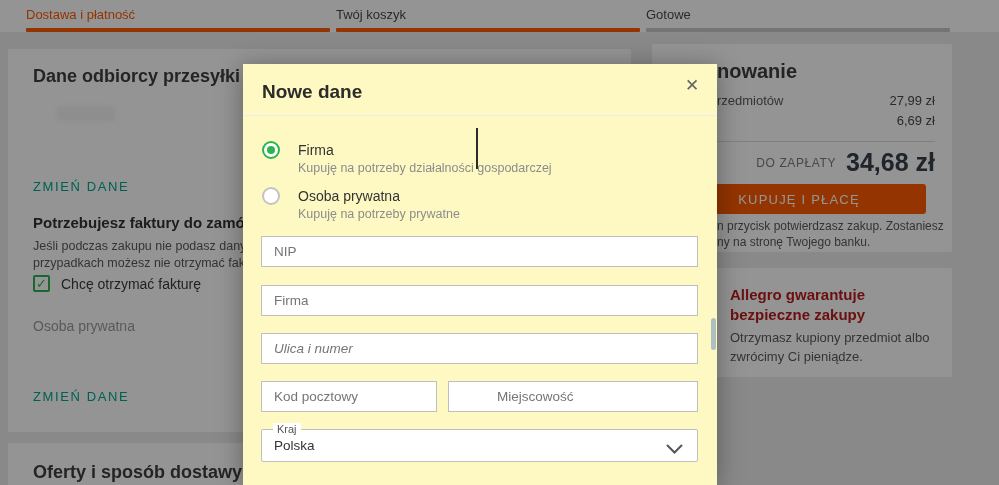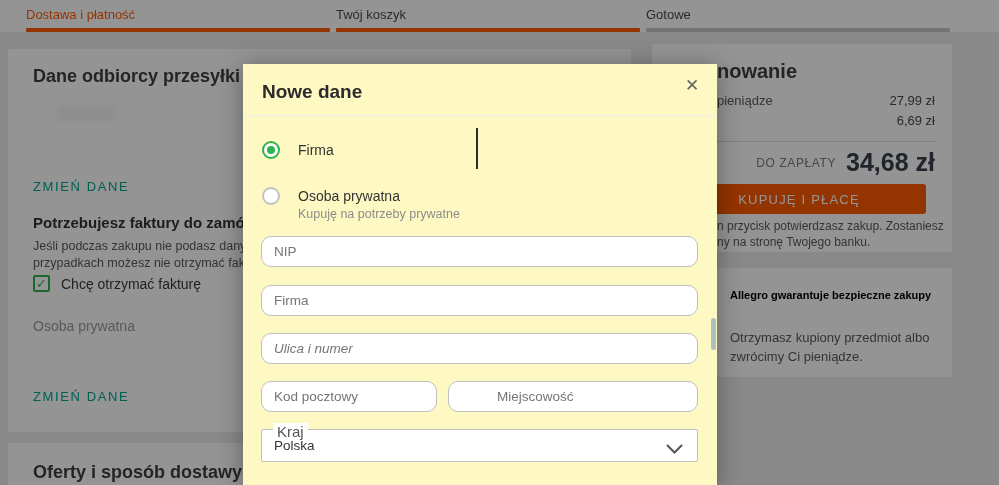--- a/index.html
+++ b/index.html
@@ -43,52 +43,52 @@
   .sum-v1   { position:absolute; right:17px; top:49px; font-size:13px; color:#4a4a4a; }
   .sum-v2   { position:absolute; right:17px; top:69px; font-size:13px; color:#4a4a4a; }
   .sum-div  { position:absolute; left:20px; right:17px; top:97px; border-top:1px solid #dcdcdc; }
   .total-row { position:absolute; right:17px; top:104px; display:flex; align-items:center; gap:10px; }
   .total-lbl { font-size:12px; color:#7c7c7c; letter-spacing:0.6px; }
   .total-amt { font-size:25px; font-weight:bold; color:#37404a; }
   .buy-btn { position:absolute; left:20px; right:26px; top:140px; height:30px;
              background:#ff5a00; border:none; border-radius:3px; color:#ffffff;
              font-family:inherit; font-size:13px; letter-spacing:1.2px; cursor:pointer; }
   .buy-note { position:absolute; left:65px; top:174px; font-size:12px; color:#5a5a5a; line-height:16px; white-space:nowrap; }
-  .guar-title { position:absolute; left:78px; top:17px; width:215px; font-size:11px; font-weight:bold;
-                color:#000000; line-height:20px; }
+  .guar-title { position:absolute; left:78px; top:17px; width:215px; font-size:15px; font-weight:bold;
+                color:#b91c1c; line-height:20px; }
   .guar-body  { position:absolute; left:78px; top:60px; width:215px; font-size:13px; color:#5a5a5a; line-height:19px; }
   .overlay { position:absolute; inset:0; background:rgba(0,0,0,0.42); }
   
   .modal { position:absolute; left:243px; top:64px; width:474px; height:421px; background:#fef9c3;
            box-shadow:0 3px 24px rgba(0,0,0,0.35); }
   .modal-title { position:absolute; left:19px; top:17px; font-size:19px; font-weight:bold; color:#2b2b2b; }
   .modal-close { position:absolute; right:12px; top:8px; width:26px; height:26px; border:none; background:none;
                  font-size:17px; color:#666; cursor:pointer; font-family:inherit; }
   .modal-div { position:absolute; left:0; right:0; top:51px; border-top:1px solid #ededed; }
   .radio { position:absolute; width:18px; height:18px; border-radius:50%; background:#fff; }
   .radio.on  { border:2px solid #2db44e; }
   .radio.off { border:2px solid #c3c3c3; }
   .radio.on::after { content:""; position:absolute; left:3px; top:3px; width:8px; height:8px;
                      border-radius:50%; background:#2db44e; }
   .r1 { left:19px; top:77px; } .r2 { left:19px; top:123px; }
   .radio-lbl { position:absolute; left:55px; font-size:14px; color:#333; }
   .radio-desc { position:absolute; left:55px; font-size:12.5px; color:#8c8c8c; white-space:nowrap; }
   .caret { position:absolute; left:233px; top:64px; width:1.5px; height:41px; background:#2b2b2b; }
-  .t-input { position:absolute; height:31px; border:1px solid #bfbfbf; border-radius:10px;
+  .t-input { position:absolute; height:31px; border:1px solid #bfbfbf; border-radius:0;
              background:#fff; padding:0 12px; font-family:inherit; font-size:13.5px; color:#333; }
   .t-input::placeholder { color:#757575; opacity:1; }
   .in-nip   { left:18px; top:172px; width:437px; }
   .in-firma { left:18px; top:221px; width:437px; }
   .in-ulica { left:18px; top:269px; width:437px;font-style:italic; }
   .in-kod   { left:18px; top:317px; width:176px; }
   .in-city  { left:205px; top:317px; width:250px;padding-left:48px; }
   .kraj { position:absolute; left:18px; top:365px; width:437px; height:33px;
           border:1px solid #bfbfbf; border-radius:2px; background:#fff; cursor:pointer; }
   .kraj-legend { position:absolute; left:11px; top:-7px; background:#fff; padding:0 4px;
-                 font-size:15px; color:#555; }
+                 font-size:11px; color:#555; }
   .kraj-value { position:absolute; left:12px; top:8px; font-size:13.5px; font-weight:normal; color:#333; }
   .kraj-chev { position:absolute; right:14px; top:11px; }
   .scroll-thumb { position:absolute; right:1px; top:254px; width:5px; height:32px;
                   background:rgba(130,160,190,0.65); border-radius:3px; }
 </style>
 </head>
 <body>
 
 <div class="page">
 
@@ -128,21 +128,21 @@
       <div class="person-type">Osoba prywatna</div>
       <div class="teal-link" style="top:340px">ZMIEŃ DANE</div>
     </div>
 
     <div class="card card-offers">
       <div class="h-card" style="top:19px">Oferty i sposób dostawy</div>
     </div>
 
     <div class="card card-summary">
       <div class="sum-head">nowanie</div>
-      <div class="sum-lbl">pieniądze</div>
+      <div class="sum-lbl">rzedmiotów</div>
       <div class="sum-v1">27,99 zł</div>
       <div class="sum-v2">6,69 zł</div>
       <div class="sum-div"></div>
       <div class="total-row">
         <span class="total-lbl">DO ZAPŁATY</span>
         <span class="total-amt">34,68 zł</span>
       </div>
       <button class="buy-btn">KUPUJĘ I PŁACĘ</button>
       <div class="buy-note">
         <span>n przycisk potwierdzasz zakup. Zostaniesz</span><br>
@@ -158,20 +158,21 @@
 
   <div class="overlay"></div>
 
   <div class="modal">
     <div class="modal-title">Nowe dane</div>
     <button class="modal-close">✕</button>
     <div class="modal-div"></div>
 
     <span class="radio on r1"></span>
     <span class="radio-lbl" style="top:78px">Firma</span>
+    <span class="radio-desc" style="top:97px">Kupuję na potrzeby działalności gospodarczej</span>
     <span class="caret"></span>
 
     <span class="radio off r2"></span>
     <span class="radio-lbl" style="top:124px">Osoba prywatna</span>
     <span class="radio-desc" style="top:143px">Kupuję na potrzeby prywatne</span>
 
     <input class="t-input in-nip" placeholder="NIP" style="">
     <input class="t-input in-firma" placeholder="Firma" style="">
     <input class="t-input in-ulica" placeholder="Ulica i numer" style="">
     <input class="t-input in-kod" placeholder="Kod pocztowy" style="">

